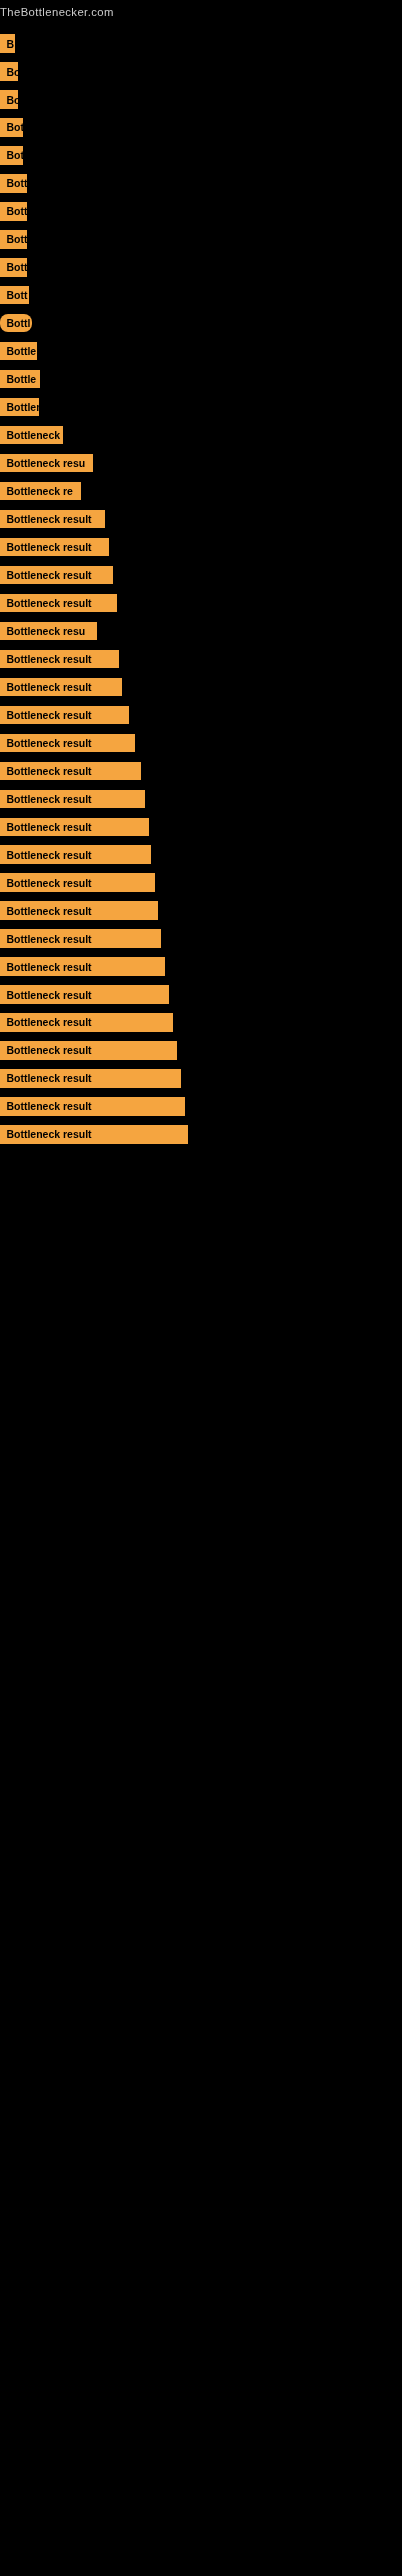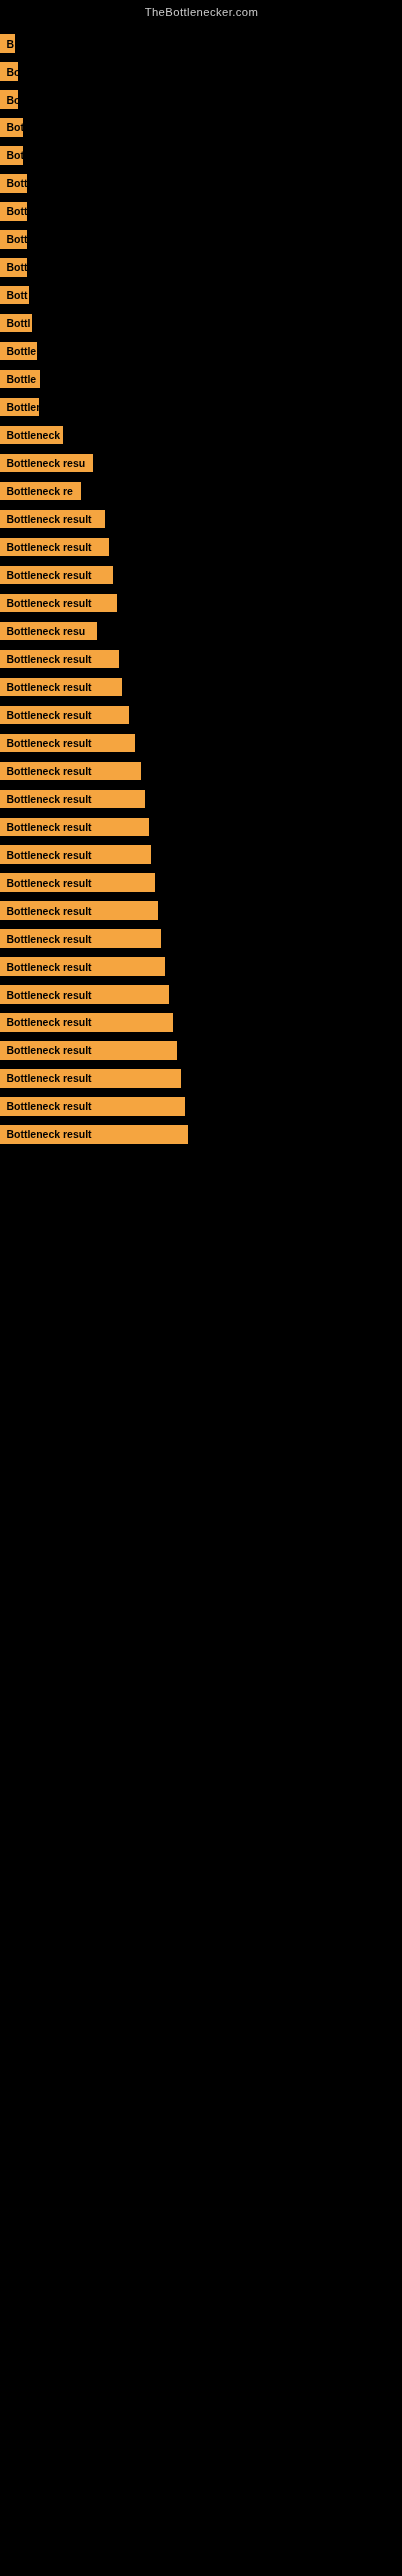--- a/index.html
+++ b/index.html
@@ -10,21 +10,20 @@
     body {
       background-color: #000;
       width: 403px;
       min-height: 2576px;
       font-family: Arial, sans-serif;
       position: relative;
     }
     .site-title {
       color: #ccc;
       font-size: 11.3px;
-      text-align: center;
       padding: 6.4px 0 3.2px 0;
       letter-spacing: 0.4px;
     }
     .items-container {
       padding: 8px 0;
     }
     .item-row {
       display: flex;
       align-items: center;
       margin-bottom: 0px;
@@ -71,21 +70,21 @@
     <div class="item-row">
       <span class="item-label" style="width: 27px; max-width: 27px;">Bott</span>
     </div>
     <div class="item-row">
       <span class="item-label" style="width: 27px; max-width: 27px;">Bott</span>
     </div>
     <div class="item-row">
       <span class="item-label" style="width: 29px; max-width: 29px;">Bott</span>
     </div>
     <div class="item-row">
-      <span class="item-label" style="width: 32px; max-width: 32px;">Bottl</span>
+      <span class="item-label" style="width: 32px; max-width: 32px; border-radius: 8px;">Bottl</span>
     </div>
     <div class="item-row">
       <span class="item-label" style="width: 37px; max-width: 37px;">Bottle</span>
     </div>
     <div class="item-row">
       <span class="item-label" style="width: 40px; max-width: 40px;">Bottle</span>
     </div>
     <div class="item-row">
       <span class="item-label" style="width: 39px; max-width: 43px;">Bottlen</span>
     </div>

